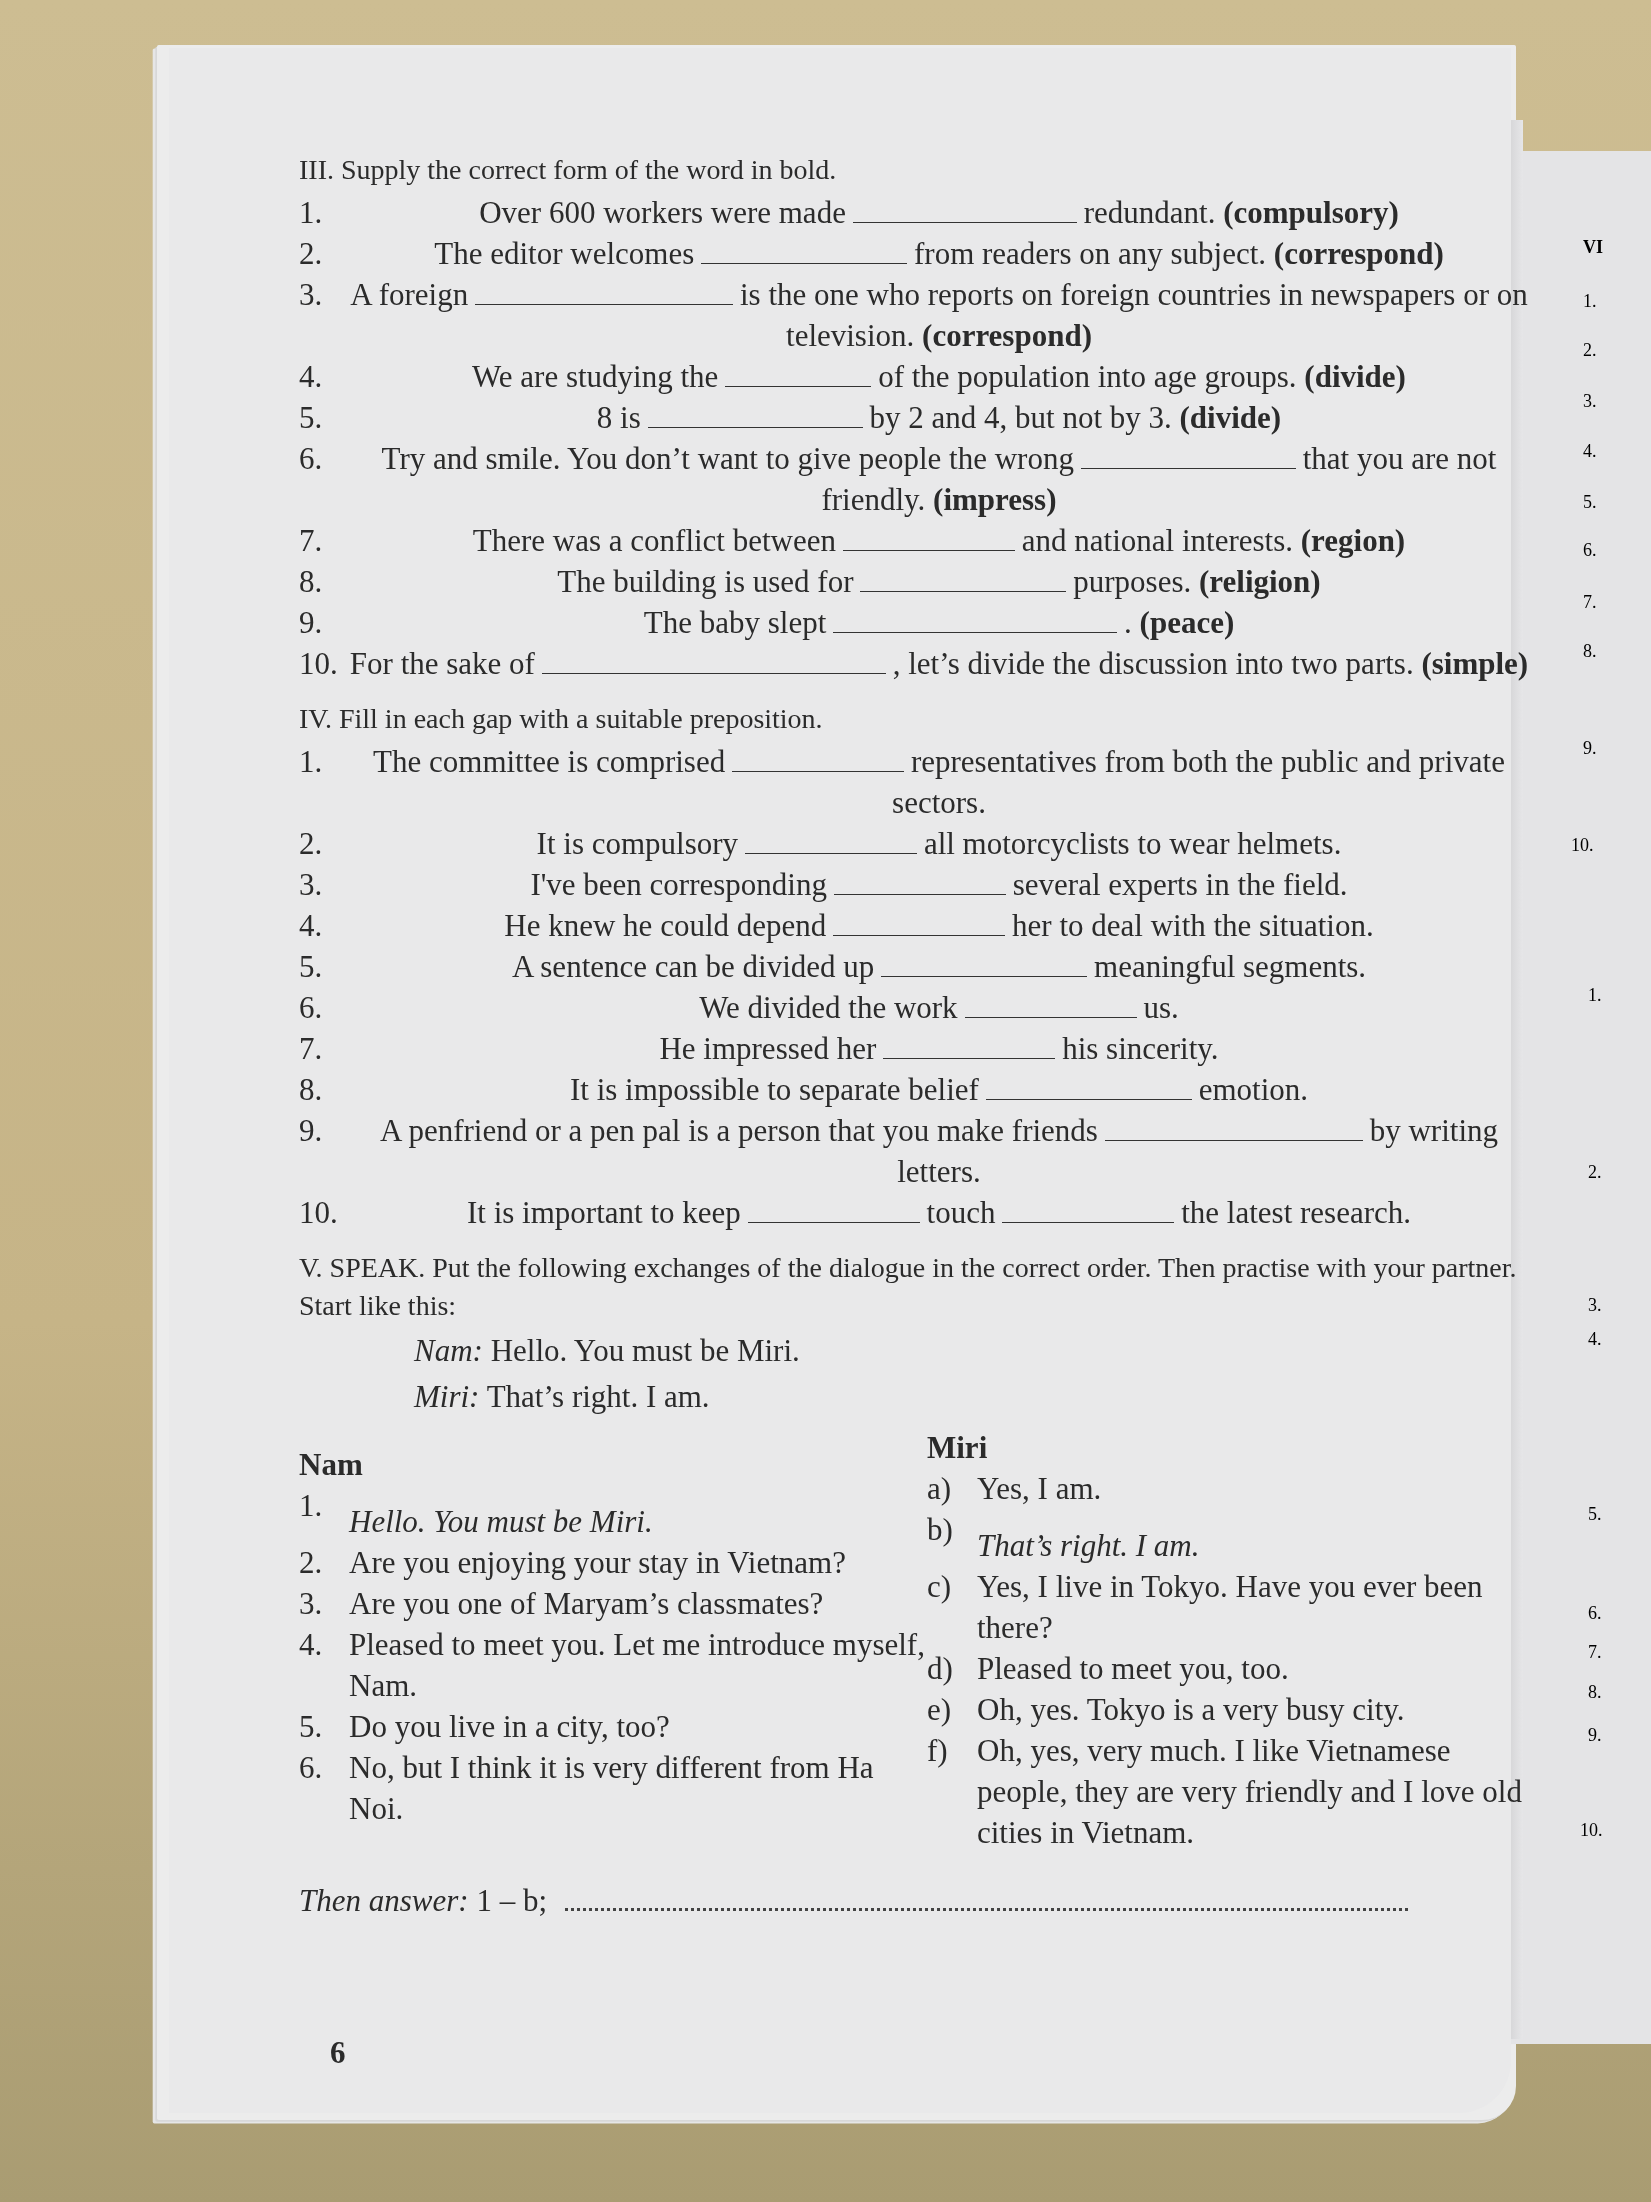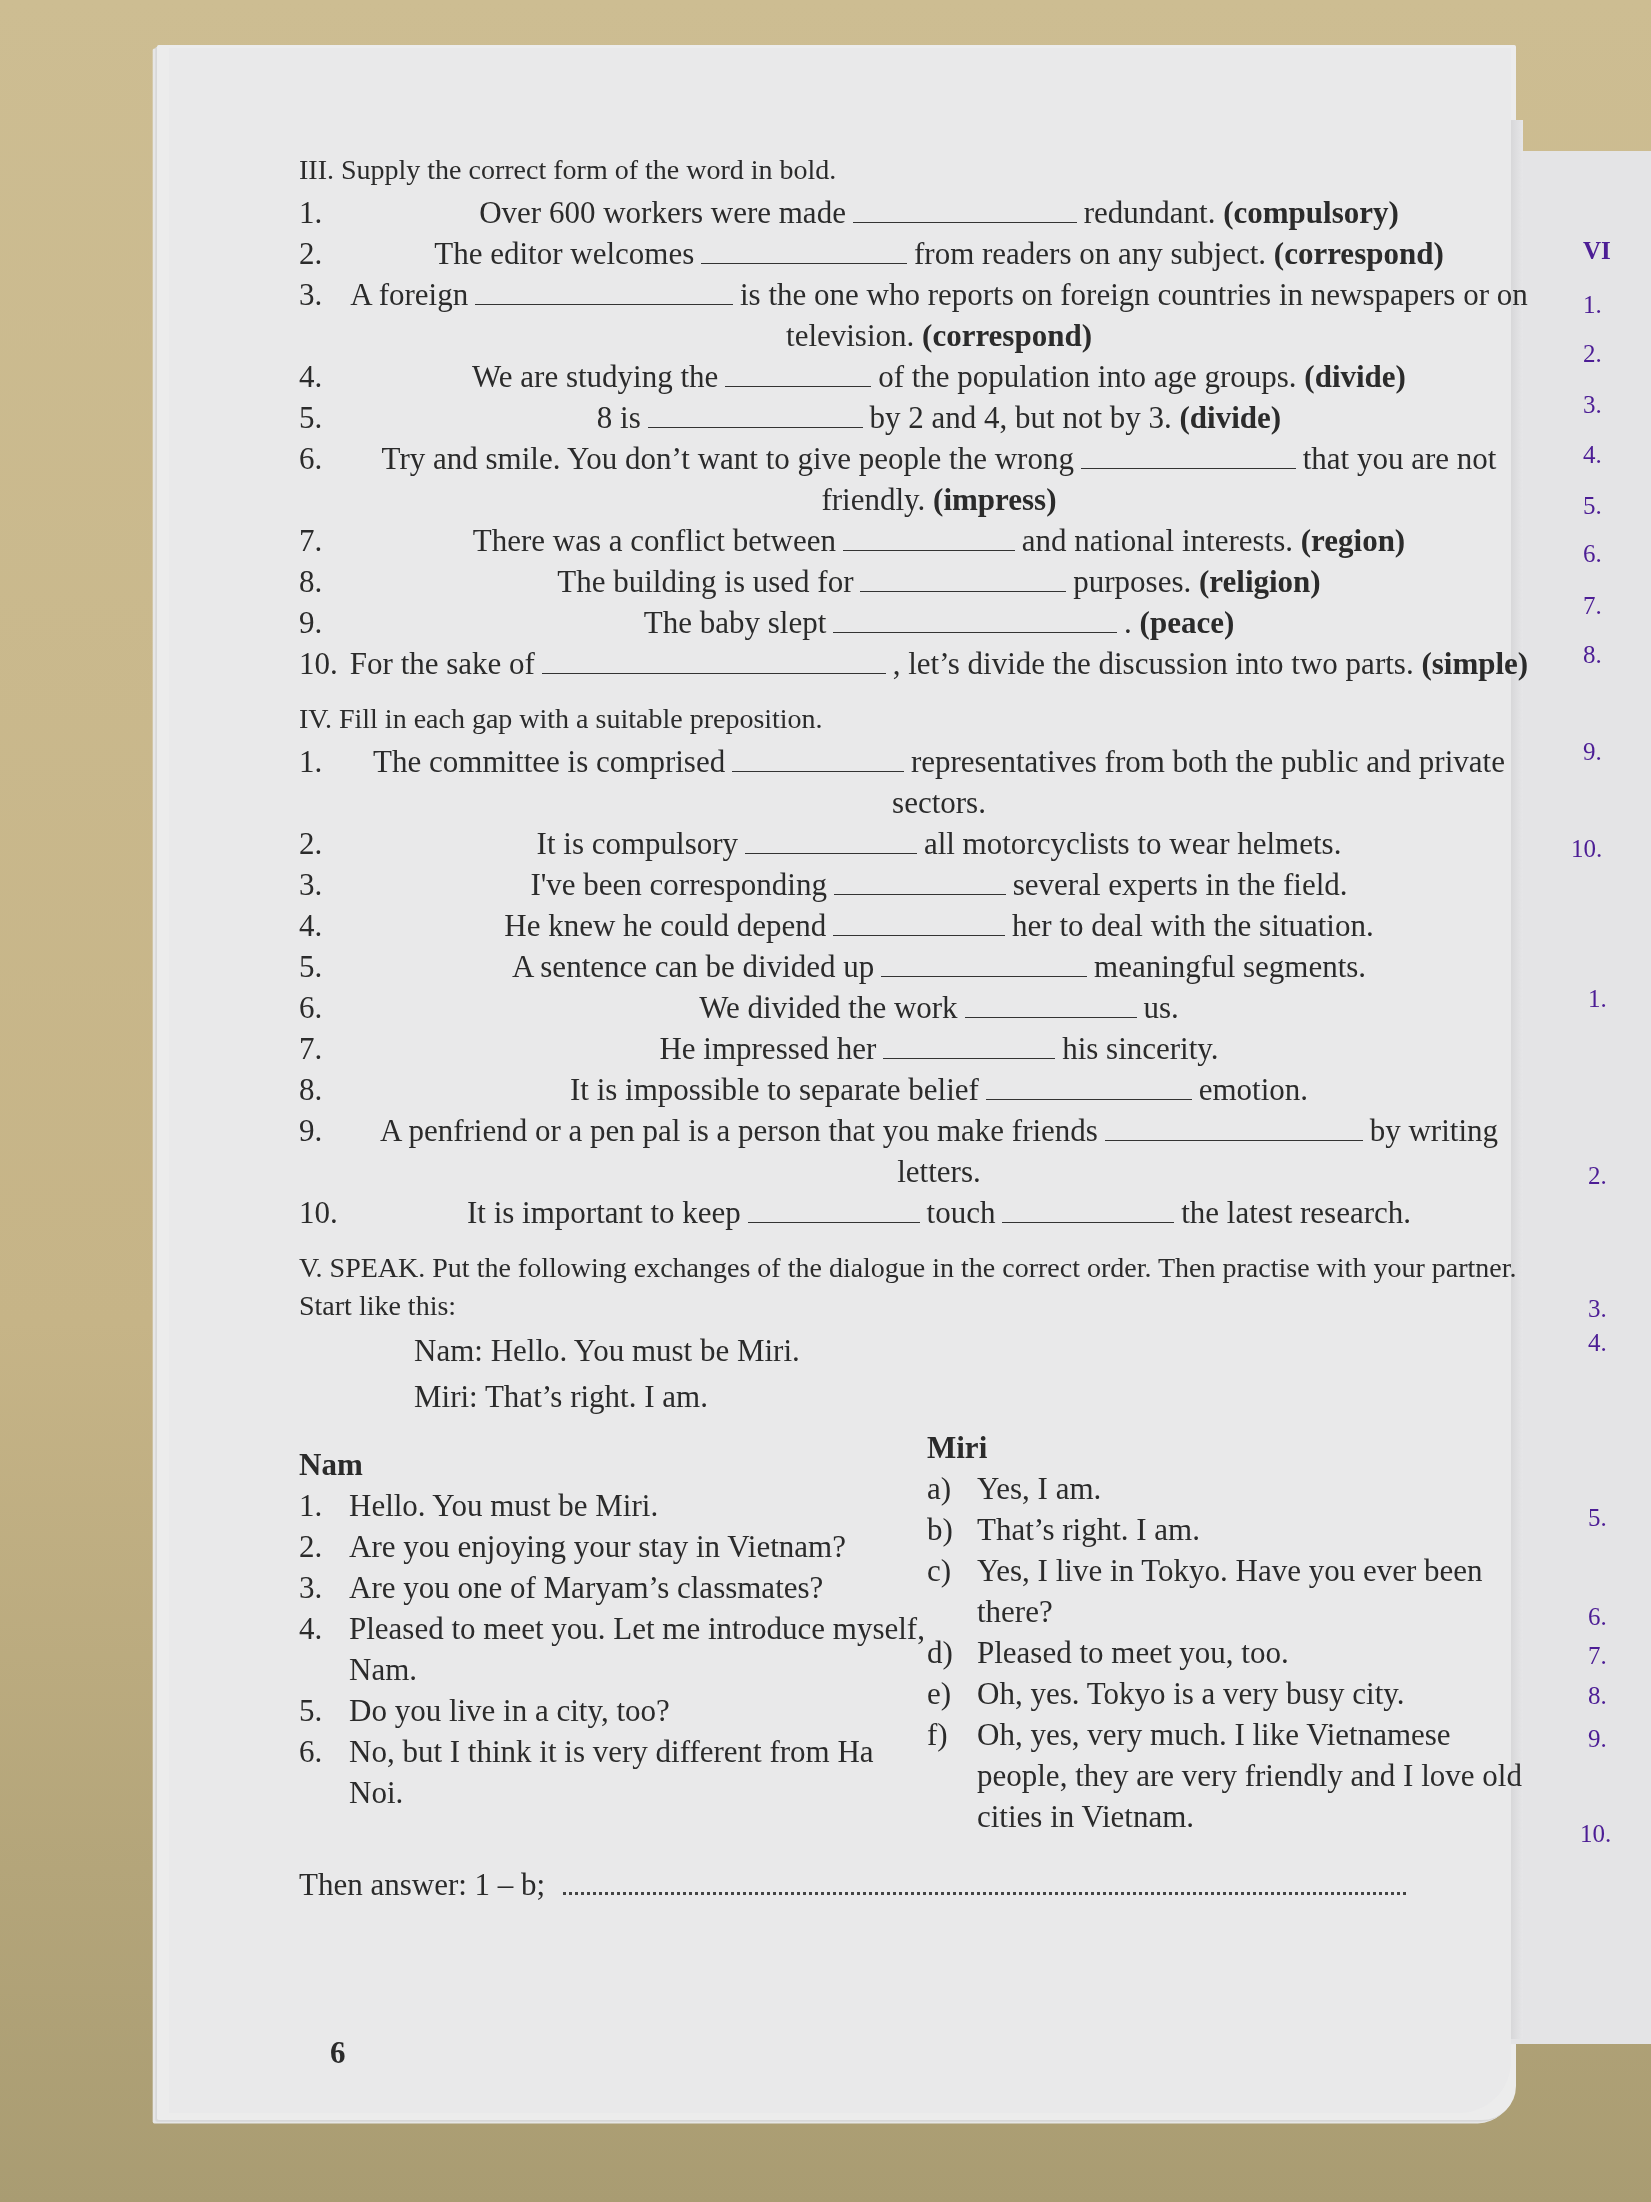--- a/index.html
+++ b/index.html
@@ -13,33 +13,33 @@
   .next-page{position:absolute;left:1511px;top:151px;width:141px;height:1893px;background:#e4e4e6;}
   .gutter{position:absolute;left:1497px;top:120px;width:26px;height:1919px;
        background:linear-gradient(90deg,#e4e4e6,#d6d6d8,#e6e6e8);}
   .content{position:absolute;left:299px;top:151px;width:1230px;}
   .heading{font-weight:normal;font-size:28px;line-height:38px;margin:0 0 3.4px 0;}
   .item{display:flex;font-size:31px;line-height:41px;}
   .num{width:50px;flex:none;}
   .txt{flex:1;text-align:center;}
   .blank{display:inline-block;border-bottom:1.7px solid #333;height:22.4px;vertical-align:baseline;margin:0 6.9px;}
   .b{font-weight:bold;}
-  .i{}
+  .i{font-style:italic;margin-top:16px;}
   .sec{margin-top:15.5px;}
   .example{font-size:31px;line-height:46px;padding-left:115px;}
   .cols{display:flex;margin-top:6.9px;font-size:31px;}
   .col-nam{width:628px;}
   .col-miri{flex:1;}
   .colhead{font-weight:bold;font-size:31px;line-height:41px;font-family:Liberation Serif, serif;}
   .ditem{display:flex;line-height:41px;}
   .dnum{width:50px;flex:none;}
   .answer{font-size:31px;line-height:43px;margin-top:26px;}
   .dots{display:inline-block;width:843px;border-bottom:3.4px dotted #444;height:15.5px;margin-left:10.3px;}
   .pageno{position:absolute;left:330px;top:2035px;font-size:31px;font-weight:bold;}
-  .np{position:absolute;left:1583px;font-size:25px;color:#4c1d95;font-family:"Liberation Serif",serif;}
+  .np{position:absolute;left:1583px;font-size:18px;color:#000000;font-family:"Liberation Serif",serif;}
 </style>
 </head>
 <body>
 
 <div class="desk"></div>
 <div class="page-stack"></div>
 <div class="next-page"></div>
 <div class="gutter"></div>
 <div class="page"></div>
 

